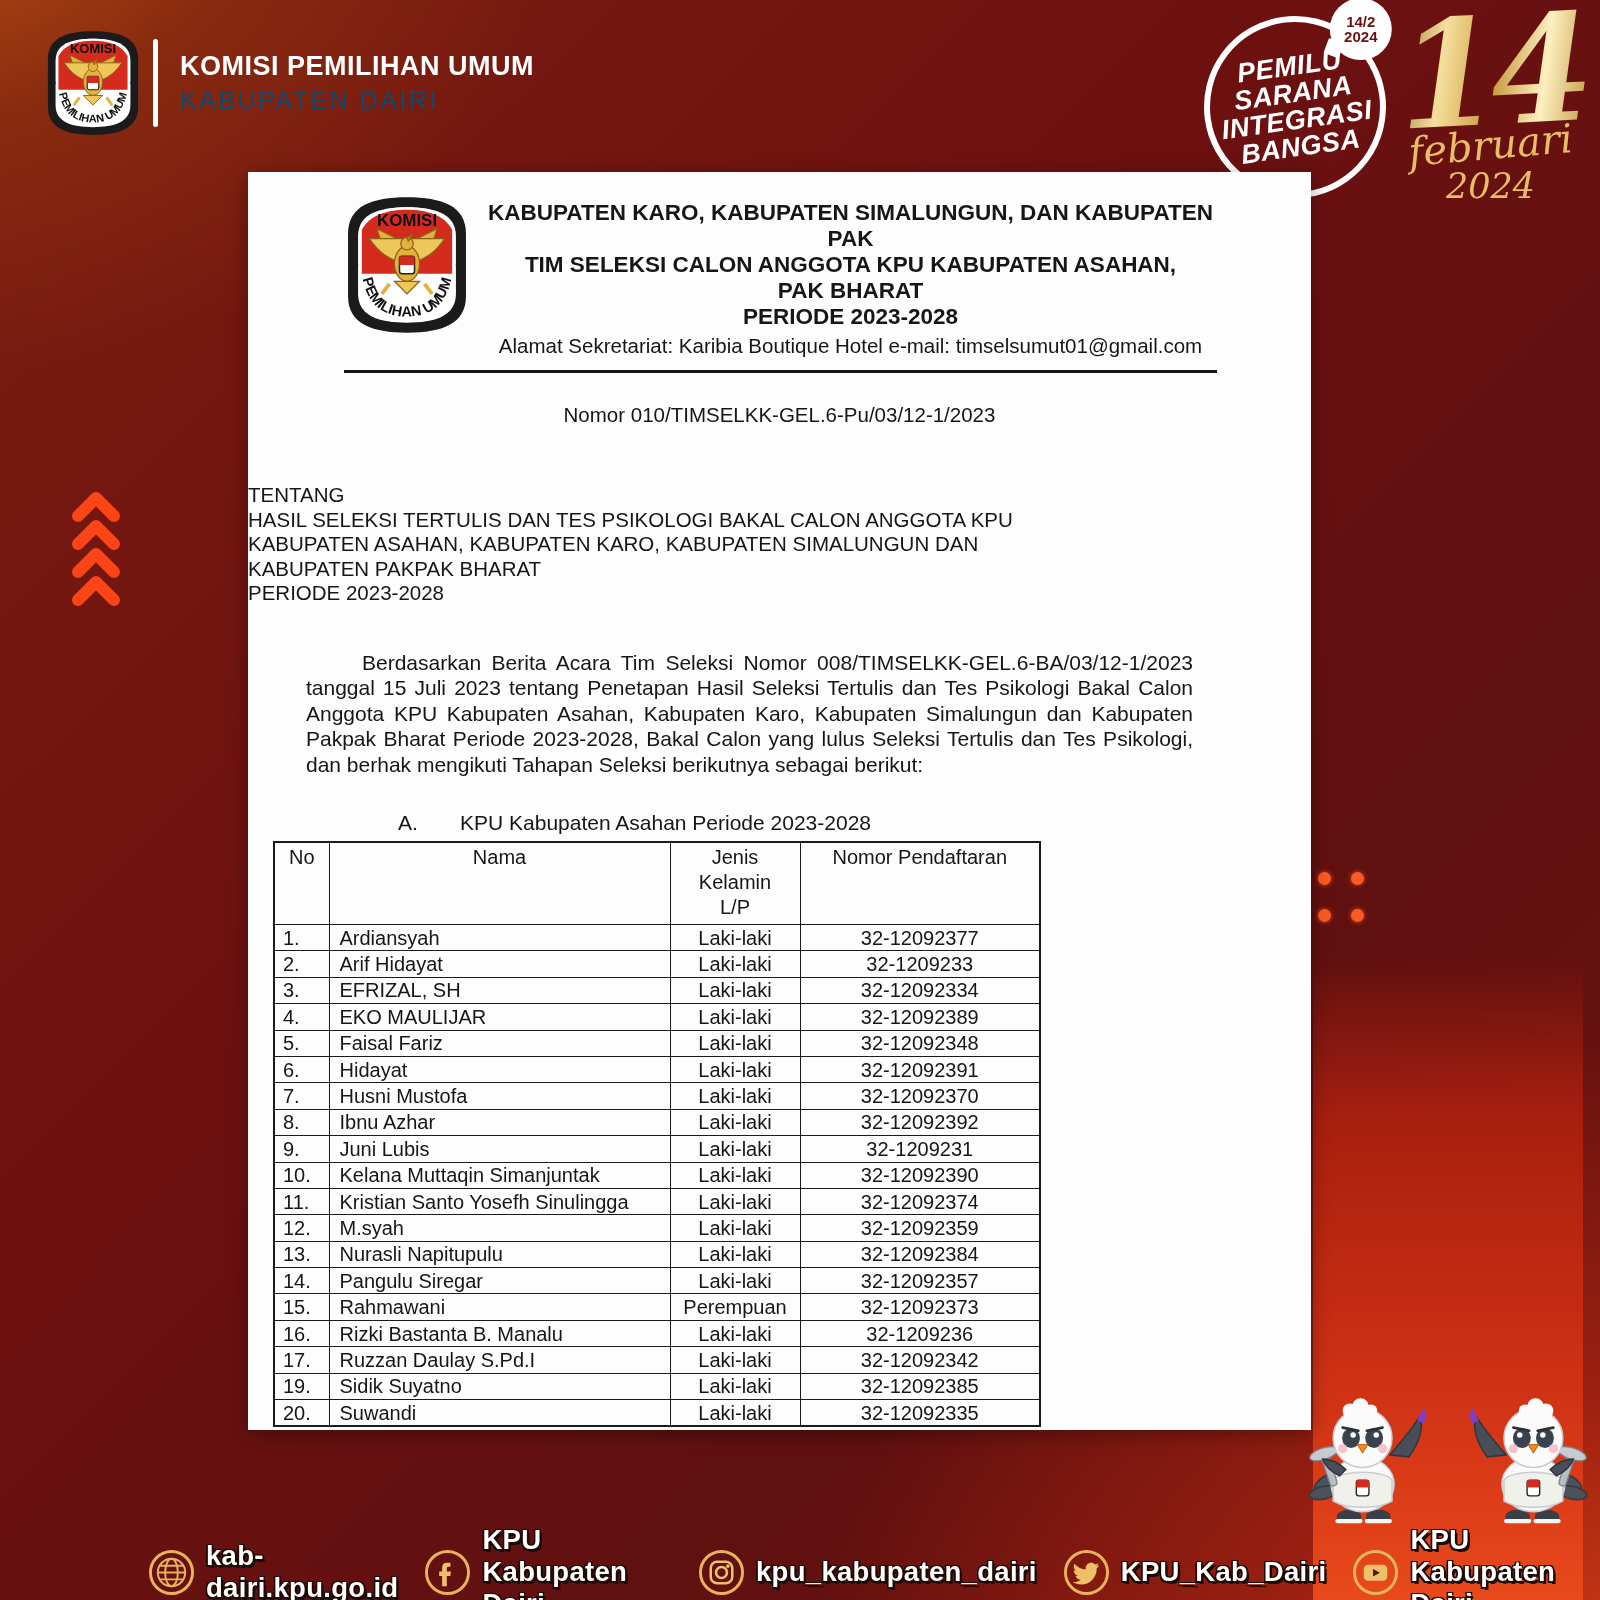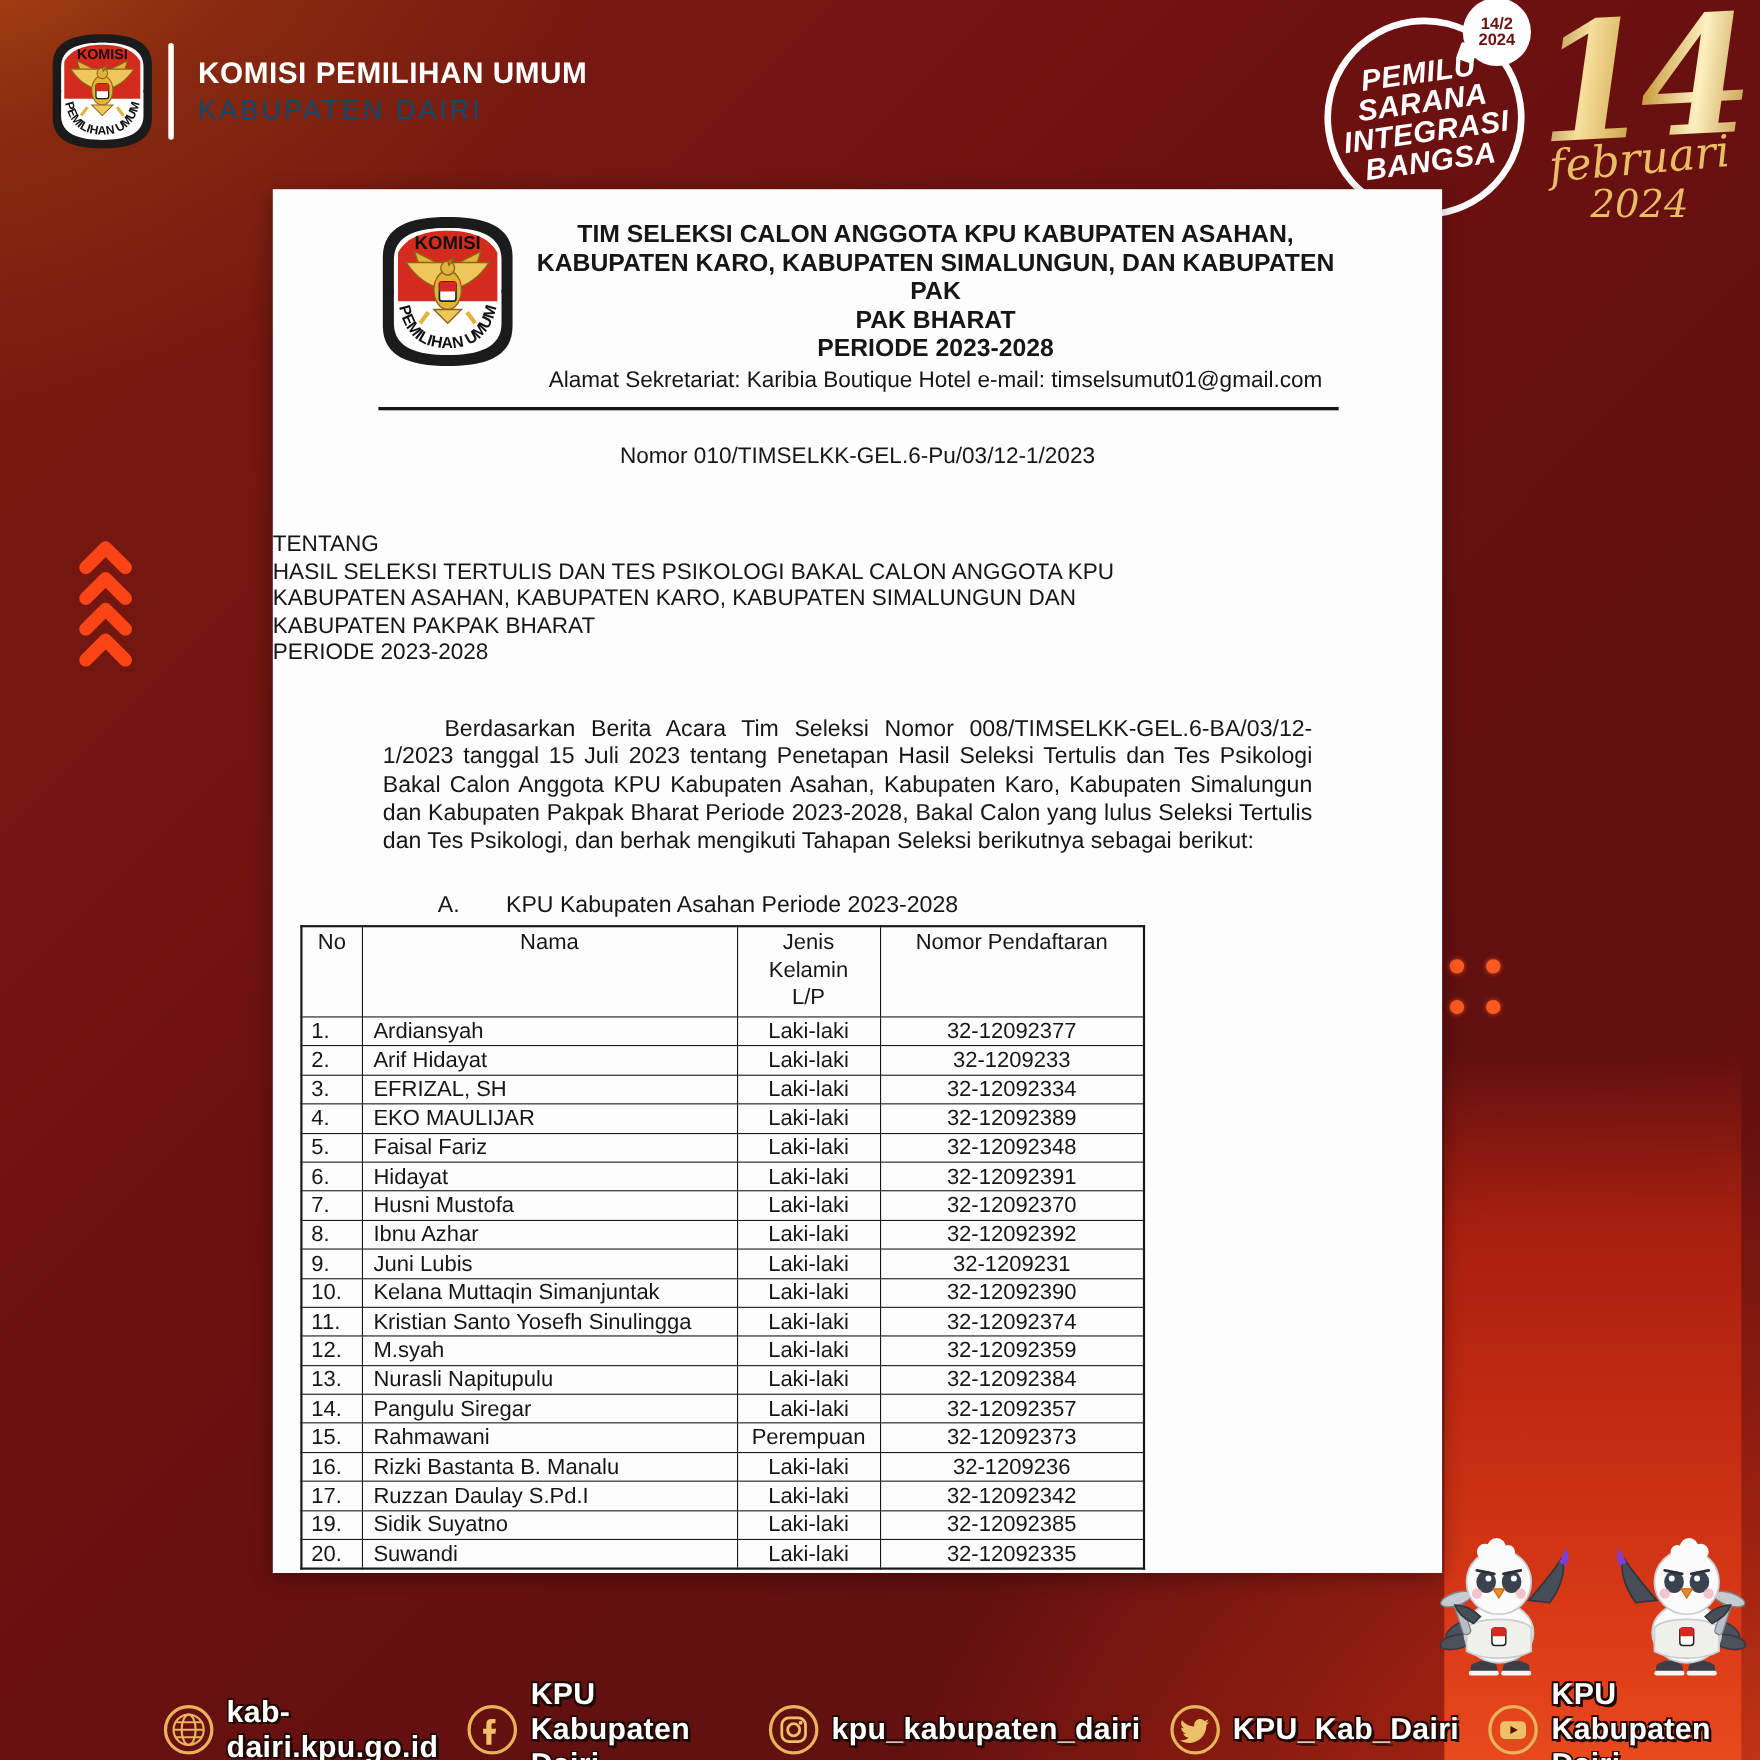--- a/index.html
+++ b/index.html
@@ -49,21 +49,21 @@
   .letterhead{position:relative;padding-top:28px;}
   .kpu-logo-doc{position:absolute;left:92px;top:24px;width:134px;height:138px;}
   .lh-text{margin-left:215px;width:775px;text-align:center;}
   .lh-text .hl{font-size:22.5px;font-weight:bold;line-height:26px;}
   .lh-text .addr{font-size:20.5px;margin-top:4px;}
   .rule{margin:12px 94px 0 96px;border-top:3.5px solid #161616;}
   .announce{text-align:center;margin-top:30px;}
   .announce .t{font-size:22px;font-weight:bold;text-decoration:underline;text-underline-offset:4px;text-decoration-thickness:2px;}
   .announce .n{font-size:20.5px;margin-top:6px;}
   .about{text-align:left;margin-top:56px;font-size:20.5px;line-height:24.5px;}
-  .bodytext{margin:44px 118px 0 100px;font-size:21px;line-height:25.5px;text-align:justify;text-indent:56px;}
+  .bodytext{margin:44px 118px 0 58px;font-size:21px;line-height:25.5px;text-align:justify;text-indent:56px;}
   .section{margin:34px 0 0 150px;display:flex;font-size:21px;}
   .section .lbl{width:62px;}
   table.cand{margin:6px 0 0 150px;border-collapse:collapse;width:766px;font-size:20px;table-layout:fixed;}
   table.cand,table.cand td,table.cand th{border:1.6px solid #1a1a1a;}
   table.cand{border-width:2.5px;margin-left:25px;}
   table.cand th{font-weight:400;vertical-align:top;text-align:center;height:78px;padding-top:2px;line-height:25px;}
   table.cand th.jk{padding:2px 18px 0;}
   table.cand td{height:25.4px;padding:0;line-height:22px;}
   td.c-no{padding-left:8px !important;}
   td.c-nama{padding-left:10px !important;}
@@ -201,22 +201,22 @@
     <i></i>
     <i></i>
   </div>
 
 <div class="paper">
   <div class="letterhead">
     <svg class="kpu-logo-doc" viewBox="0 0 100 110">
         <use href="#kpu-logo"></use>
       </svg>
     <div class="lh-text">
+      <div class="hl">KABUPATEN KARO, KABUPATEN SIMALUNGUN, DAN KABUPATEN PAK</div>
       <div class="hl">TIM SELEKSI CALON ANGGOTA KPU KABUPATEN ASAHAN,</div>
-      <div class="hl">KABUPATEN KARO, KABUPATEN SIMALUNGUN, DAN KABUPATEN PAK</div>
       <div class="hl">PAK BHARAT</div>
       <div class="hl">PERIODE 2023-2028</div>
       <div class="addr">Alamat Sekretariat: Karibia Boutique Hotel  e-mail: timselsumut01@gmail.com</div>
     </div>
   </div>
   <div class="rule"></div>
 
   <div class="announce">
     <div class="n">Nomor 010/TIMSELKK-GEL.6-Pu/03/12-1/2023</div>
   </div>

